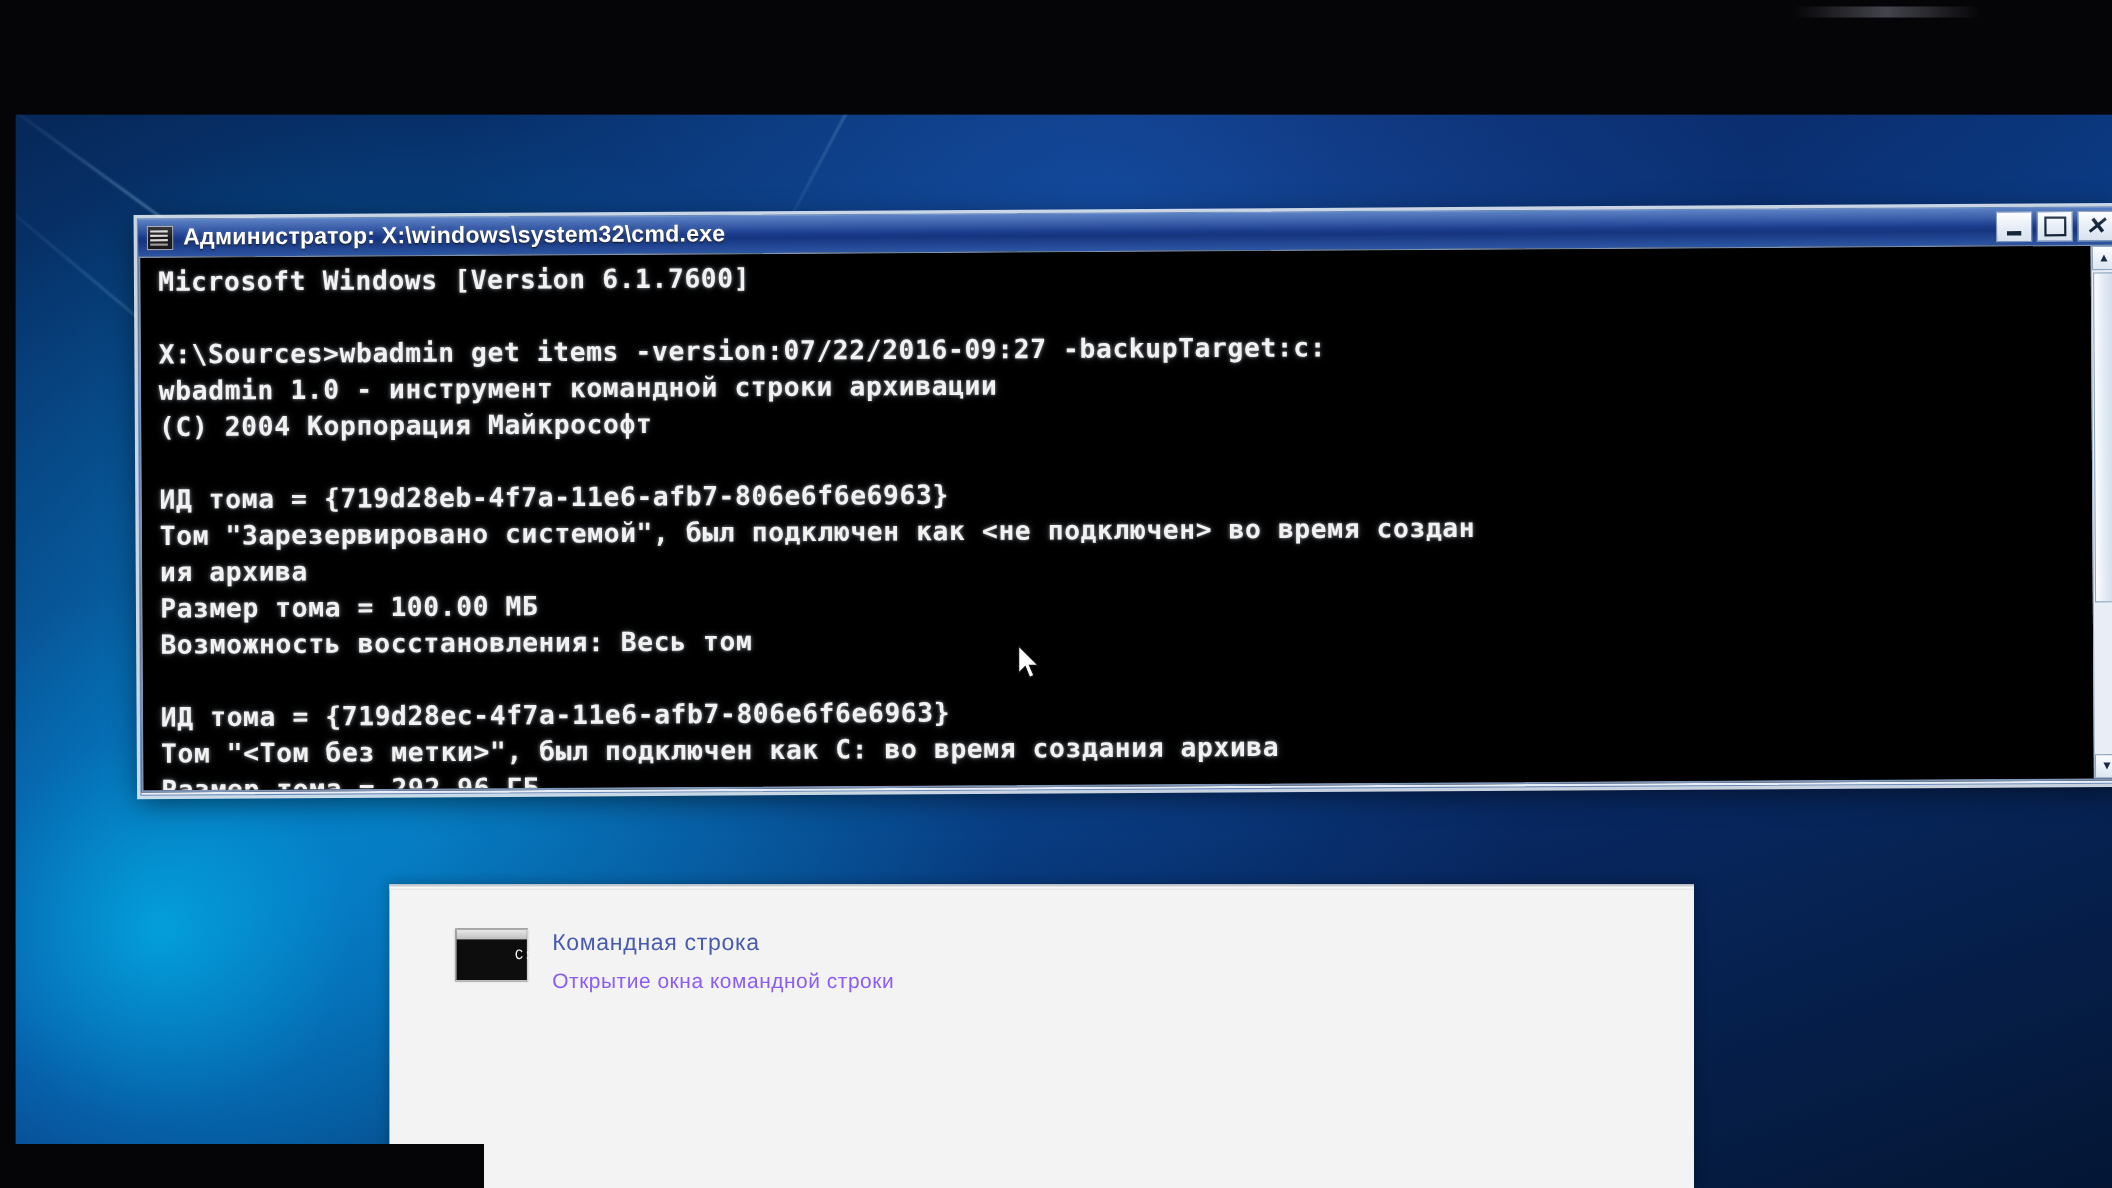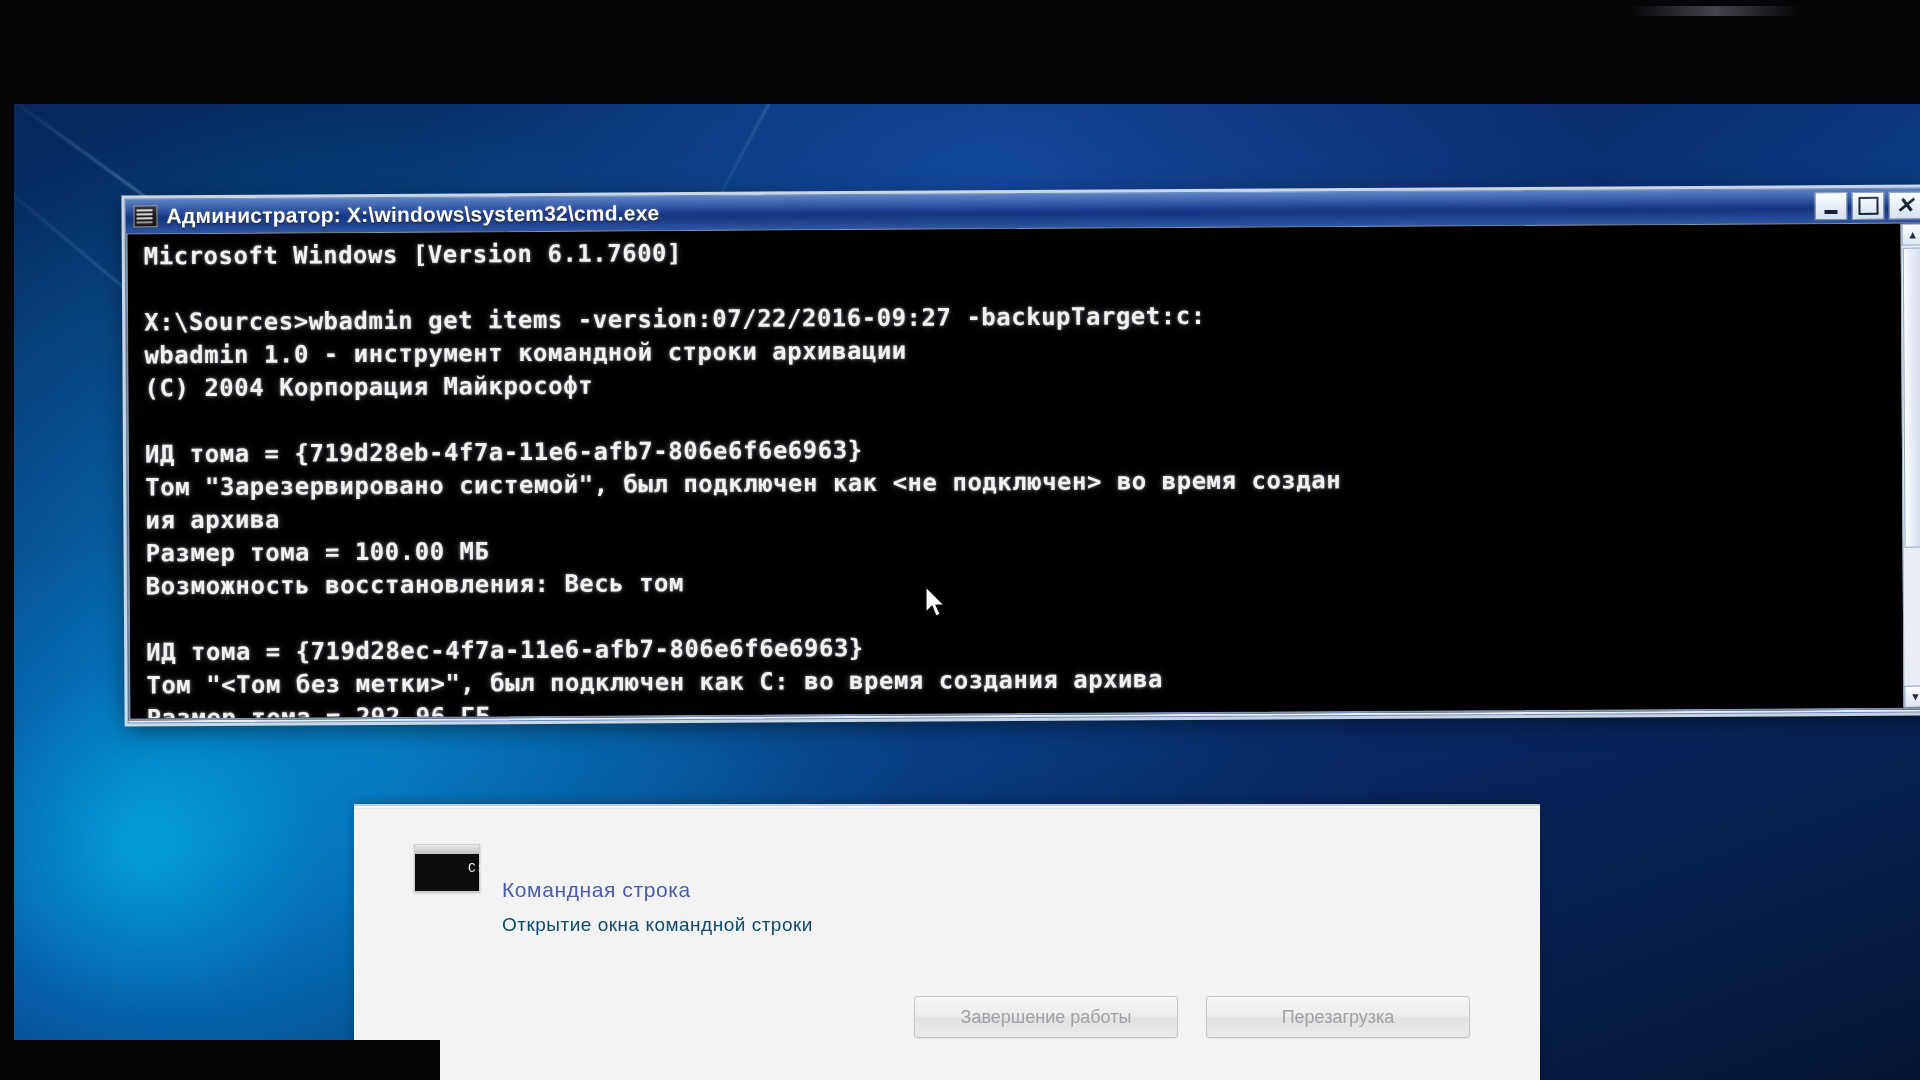--- a/index.html
+++ b/index.html
@@ -108,25 +108,24 @@
     letter-spacing: 0px;
     margin-left: 48px;
   }
   .rp-texts { padding-top: 2px; }
   .rp-title {
     color: #3b4fa8;
     font-size: 21px;
     letter-spacing: 0.6px;
     opacity: 0.92;
     filter: blur(0.4px);
-    margin-top: 32px;
   }
   .rp-desc {
     margin-top: 12px;
-    color: #0c4a6e;
+    color: #8b5cf6;
     font-size: 19px;
     letter-spacing: 0.5px;
     filter: blur(0.7px);
   }
   .rp-buttons {
     position: absolute;
     left: 560px; top: 190px;
     display: flex; gap: 28px;
   }
   .rp-btn {
@@ -304,24 +303,20 @@
 
     <div class="recovery-panel">
       <div class="rp-row">
         <div class="rp-icon">
           <div class="rp-icon-text">C:\_</div>
         </div>
         <div class="rp-texts">
           <div class="rp-title">Командная строка</div>
           <div class="rp-desc">Открытие окна командной строки</div>
         </div>
-      </div>
-      <div class="rp-buttons">
-        <div class="rp-btn">Завершение работы</div>
-        <div class="rp-btn">Перезагрузка</div>
       </div>
     </div>
   </div>
 
   <div class="cmd-window">
 
     <div class="titlebar">
       <div class="tb-icon">
           <span></span>
         </div>

